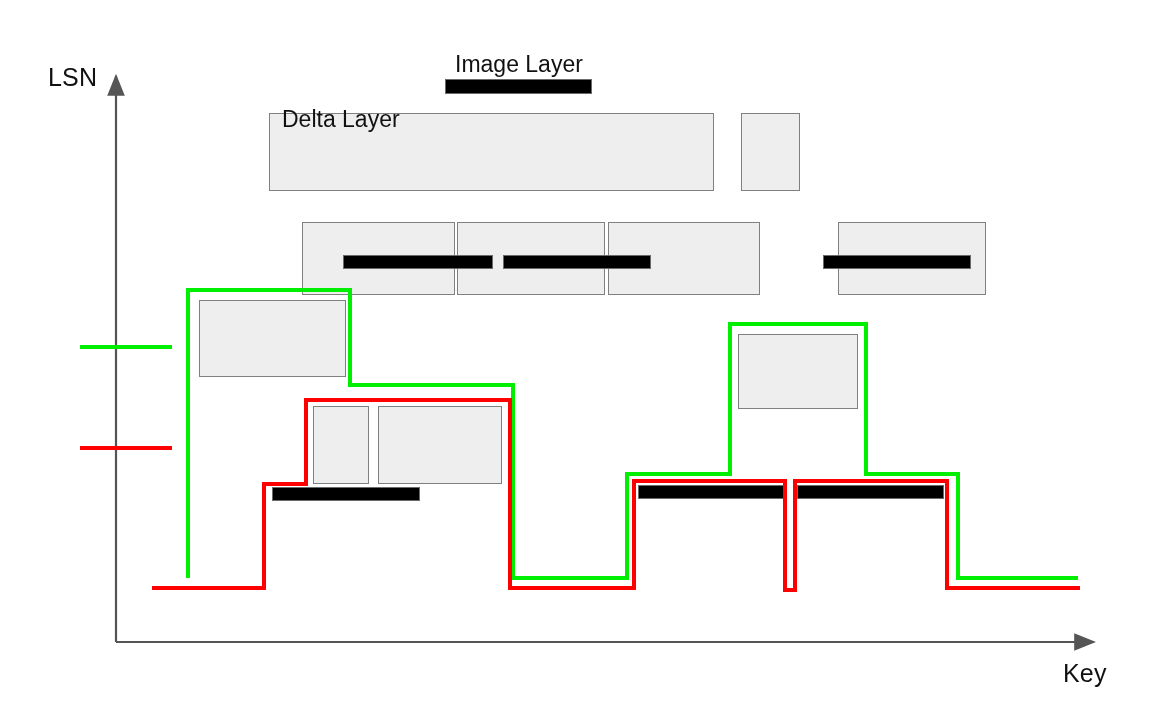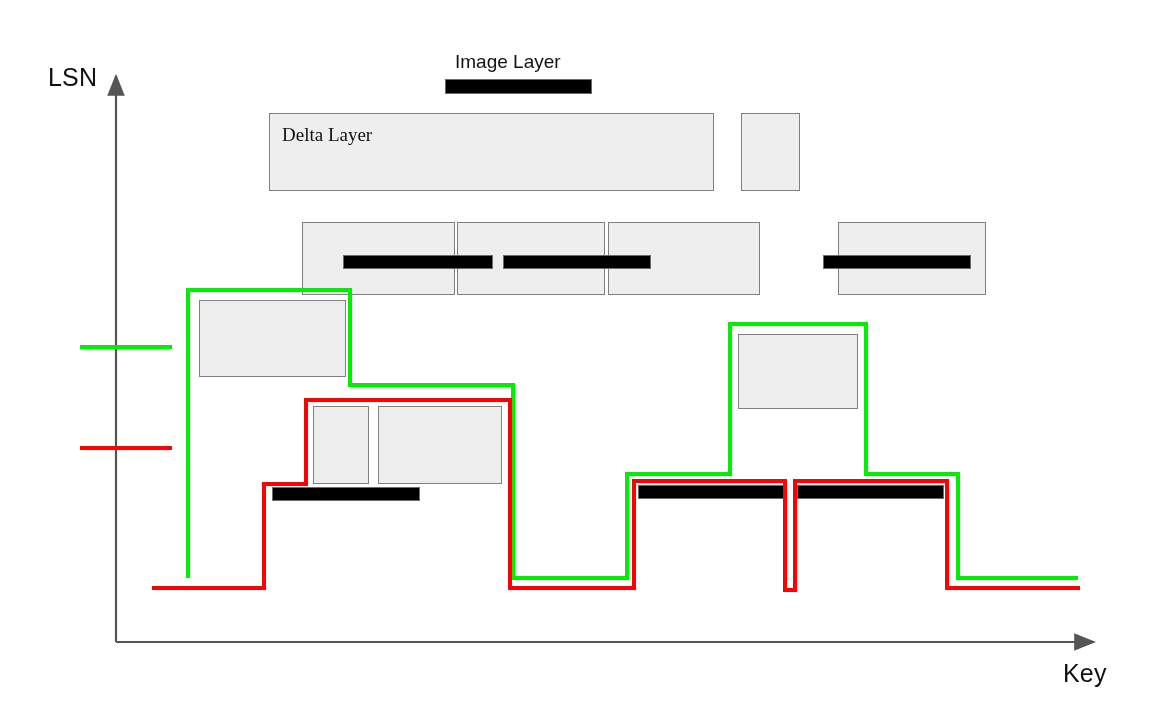--- a/index.html
+++ b/index.html
@@ -37,21 +37,21 @@
   #key-label { left: 1063px; top: 659px; text-align: center; }
 
   .page-box {
     position: absolute;
     background: #eeeeee;
     border: 1.6px solid #808080;
     box-sizing: border-box;
   }
   .box-caption {
     position: absolute;
-    font-size: 19px;
+    font-size: 23px;
     color: #111111;
     white-space: nowrap;
   }
   .bar {
     position: absolute;
     background: #000000;
     border: 1.5px solid #6a6a6a;
     box-sizing: border-box;
   }
   .tick {
@@ -76,21 +76,21 @@
   </svg>
 
   <div class="axis-label" id="lsn-label">LSN</div>
   <div class="axis-label" id="key-label">Key</div>
 
   <div class="tick" id="tick-0" style="left: 80px; top: 345px; width: 92px; background: rgb(0, 238, 0);"></div>
   <div class="tick" id="tick-1" style="left: 80px; top: 446px; width: 92px; background: rgb(255, 0, 0);"></div>
 
   <div id="boxes-host">
       <div class="page-box" style="left: 269px; top: 113px; width: 445px; height: 78px; background: rgb(238, 238, 238); border-color: rgb(128, 128, 128);"></div>
-      <div class="box-caption" style="left: 282px; top: 124px; font-family: Liberation Serif, serif;">Delta Layer</div>
+      <div class="box-caption" style="left: 282px; top: 106px;">Delta Layer</div>
       <div class="page-box" style="left: 741px; top: 113px; width: 59px; height: 78px; background: rgb(238, 238, 238); border-color: rgb(128, 128, 128);"></div>
       <div class="page-box" style="left: 302px; top: 222px; width: 153px; height: 73px; background: rgb(238, 238, 238); border-color: rgb(128, 128, 128);"></div>
       <div class="page-box" style="left: 457px; top: 222px; width: 148px; height: 73px; background: rgb(238, 238, 238); border-color: rgb(128, 128, 128);"></div>
       <div class="page-box" style="left: 608px; top: 222px; width: 152px; height: 73px; background: rgb(238, 238, 238); border-color: rgb(128, 128, 128);"></div>
       <div class="page-box" style="left: 838px; top: 222px; width: 148px; height: 73px; background: rgb(238, 238, 238); border-color: rgb(128, 128, 128);"></div>
       <div class="page-box" style="left: 199px; top: 300px; width: 147px; height: 77px; background: rgb(238, 238, 238); border-color: rgb(128, 128, 128);"></div>
       <div class="page-box" style="left: 313px; top: 406px; width: 56px; height: 78px; background: rgb(238, 238, 238); border-color: rgb(128, 128, 128);"></div>
       <div class="page-box" style="left: 378px; top: 406px; width: 124px; height: 78px; background: rgb(238, 238, 238); border-color: rgb(128, 128, 128);"></div>
       <div class="page-box" style="left: 738px; top: 334px; width: 120px; height: 75px; background: rgb(238, 238, 238); border-color: rgb(128, 128, 128);"></div>
     </div>

